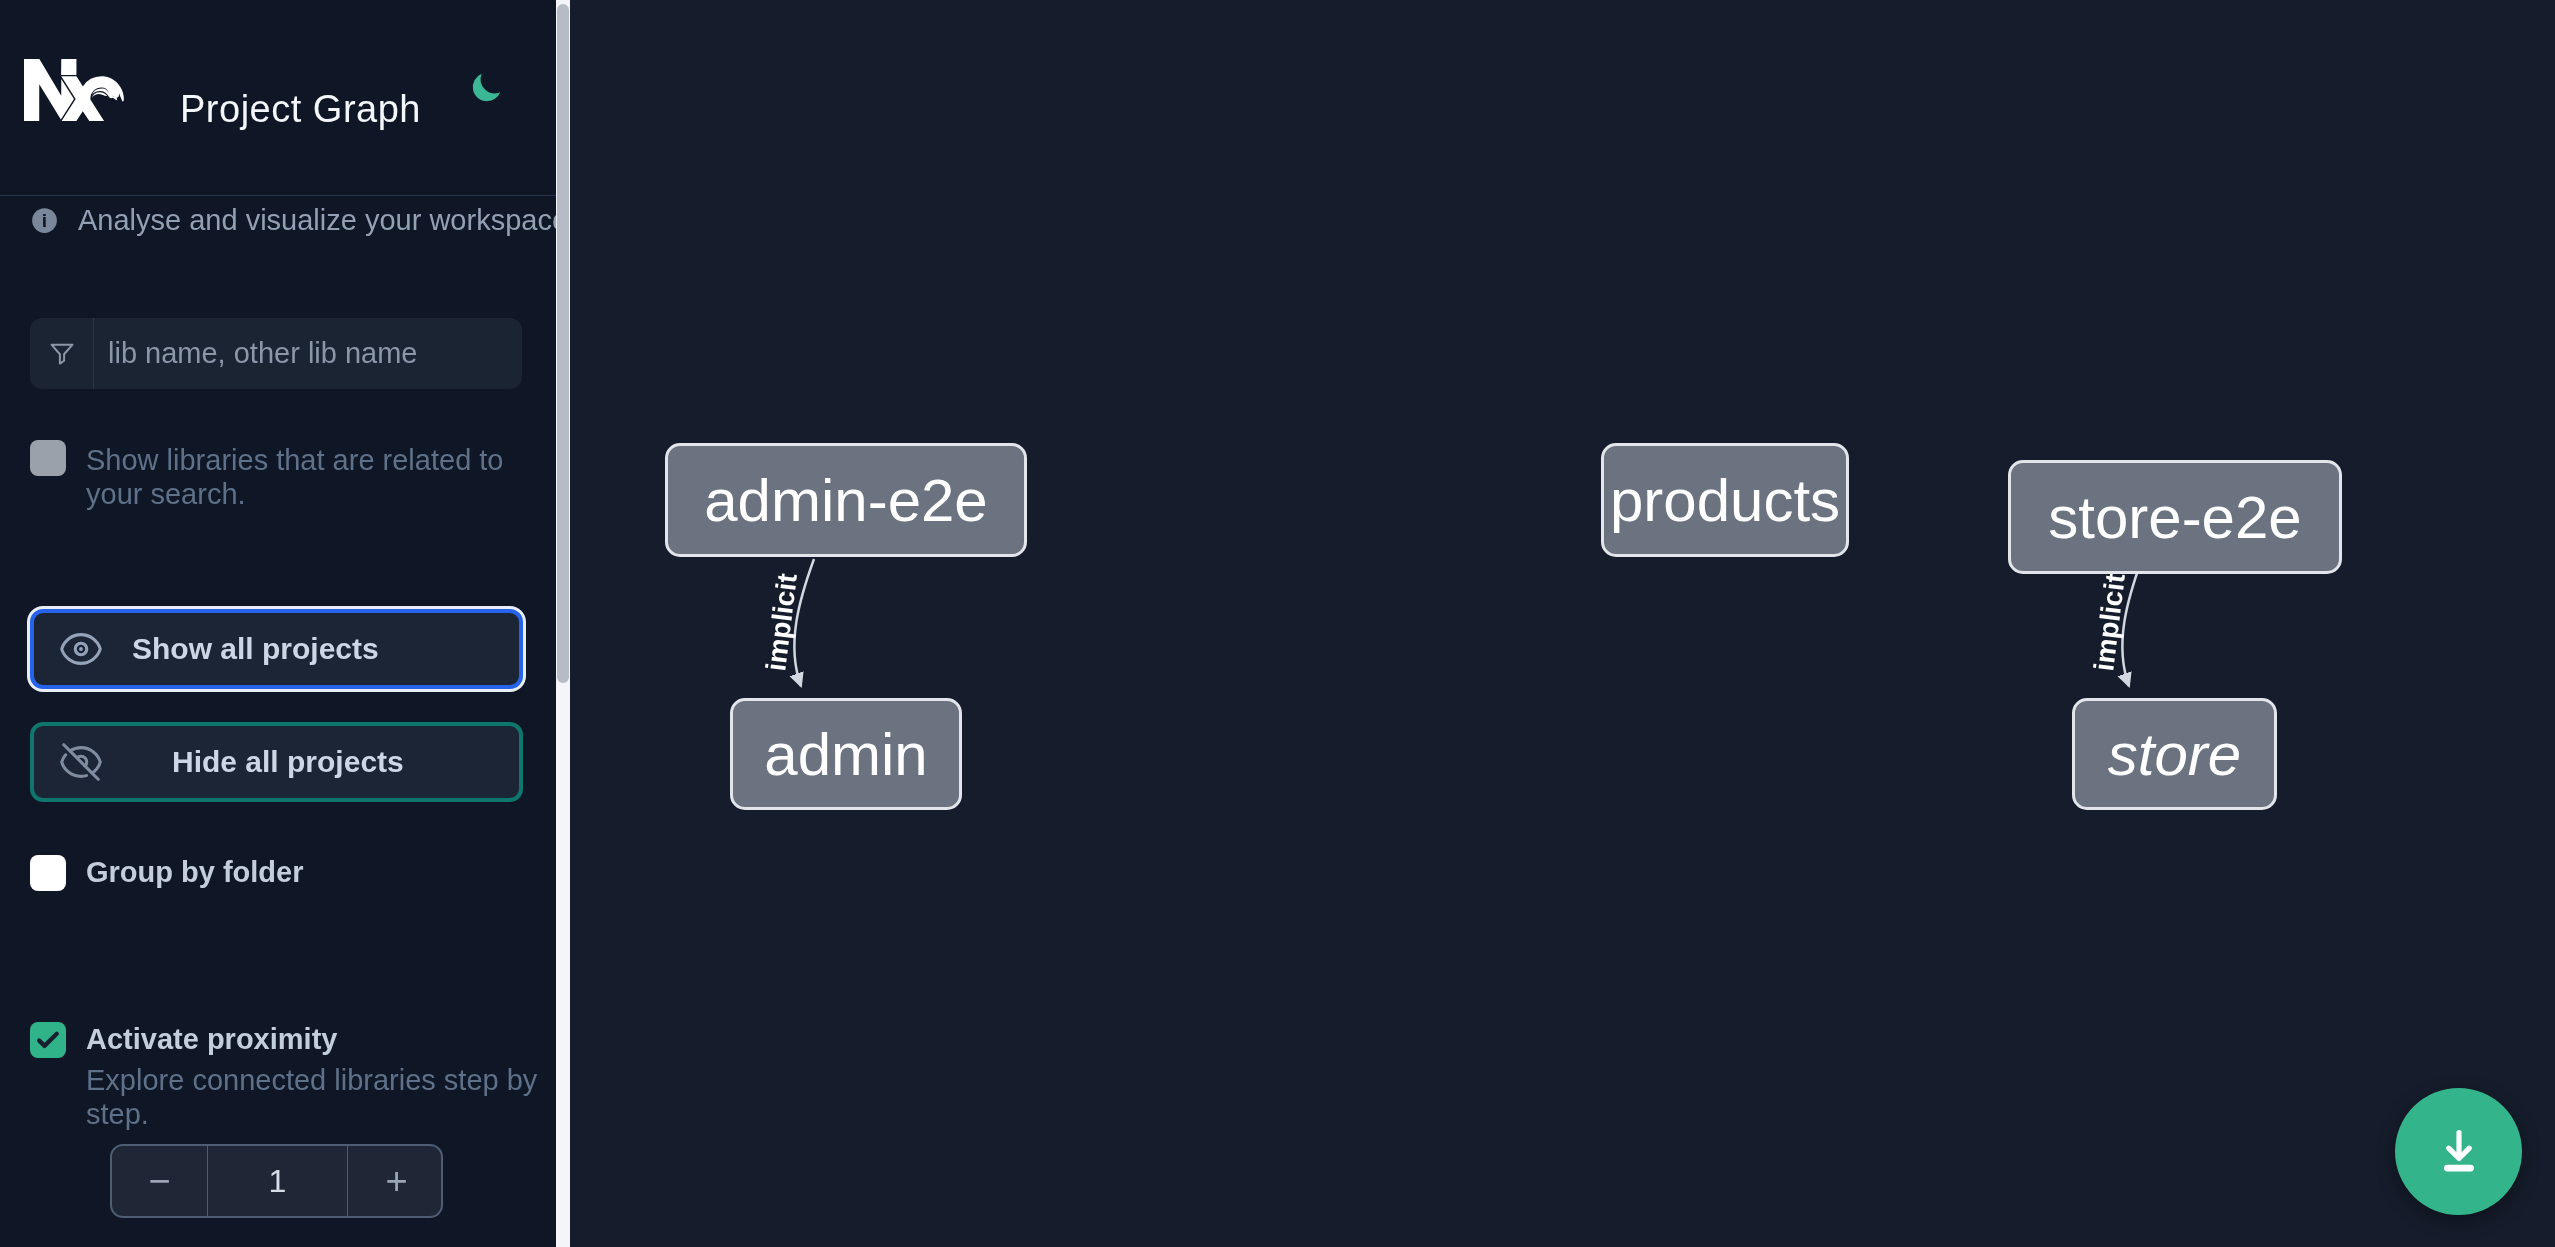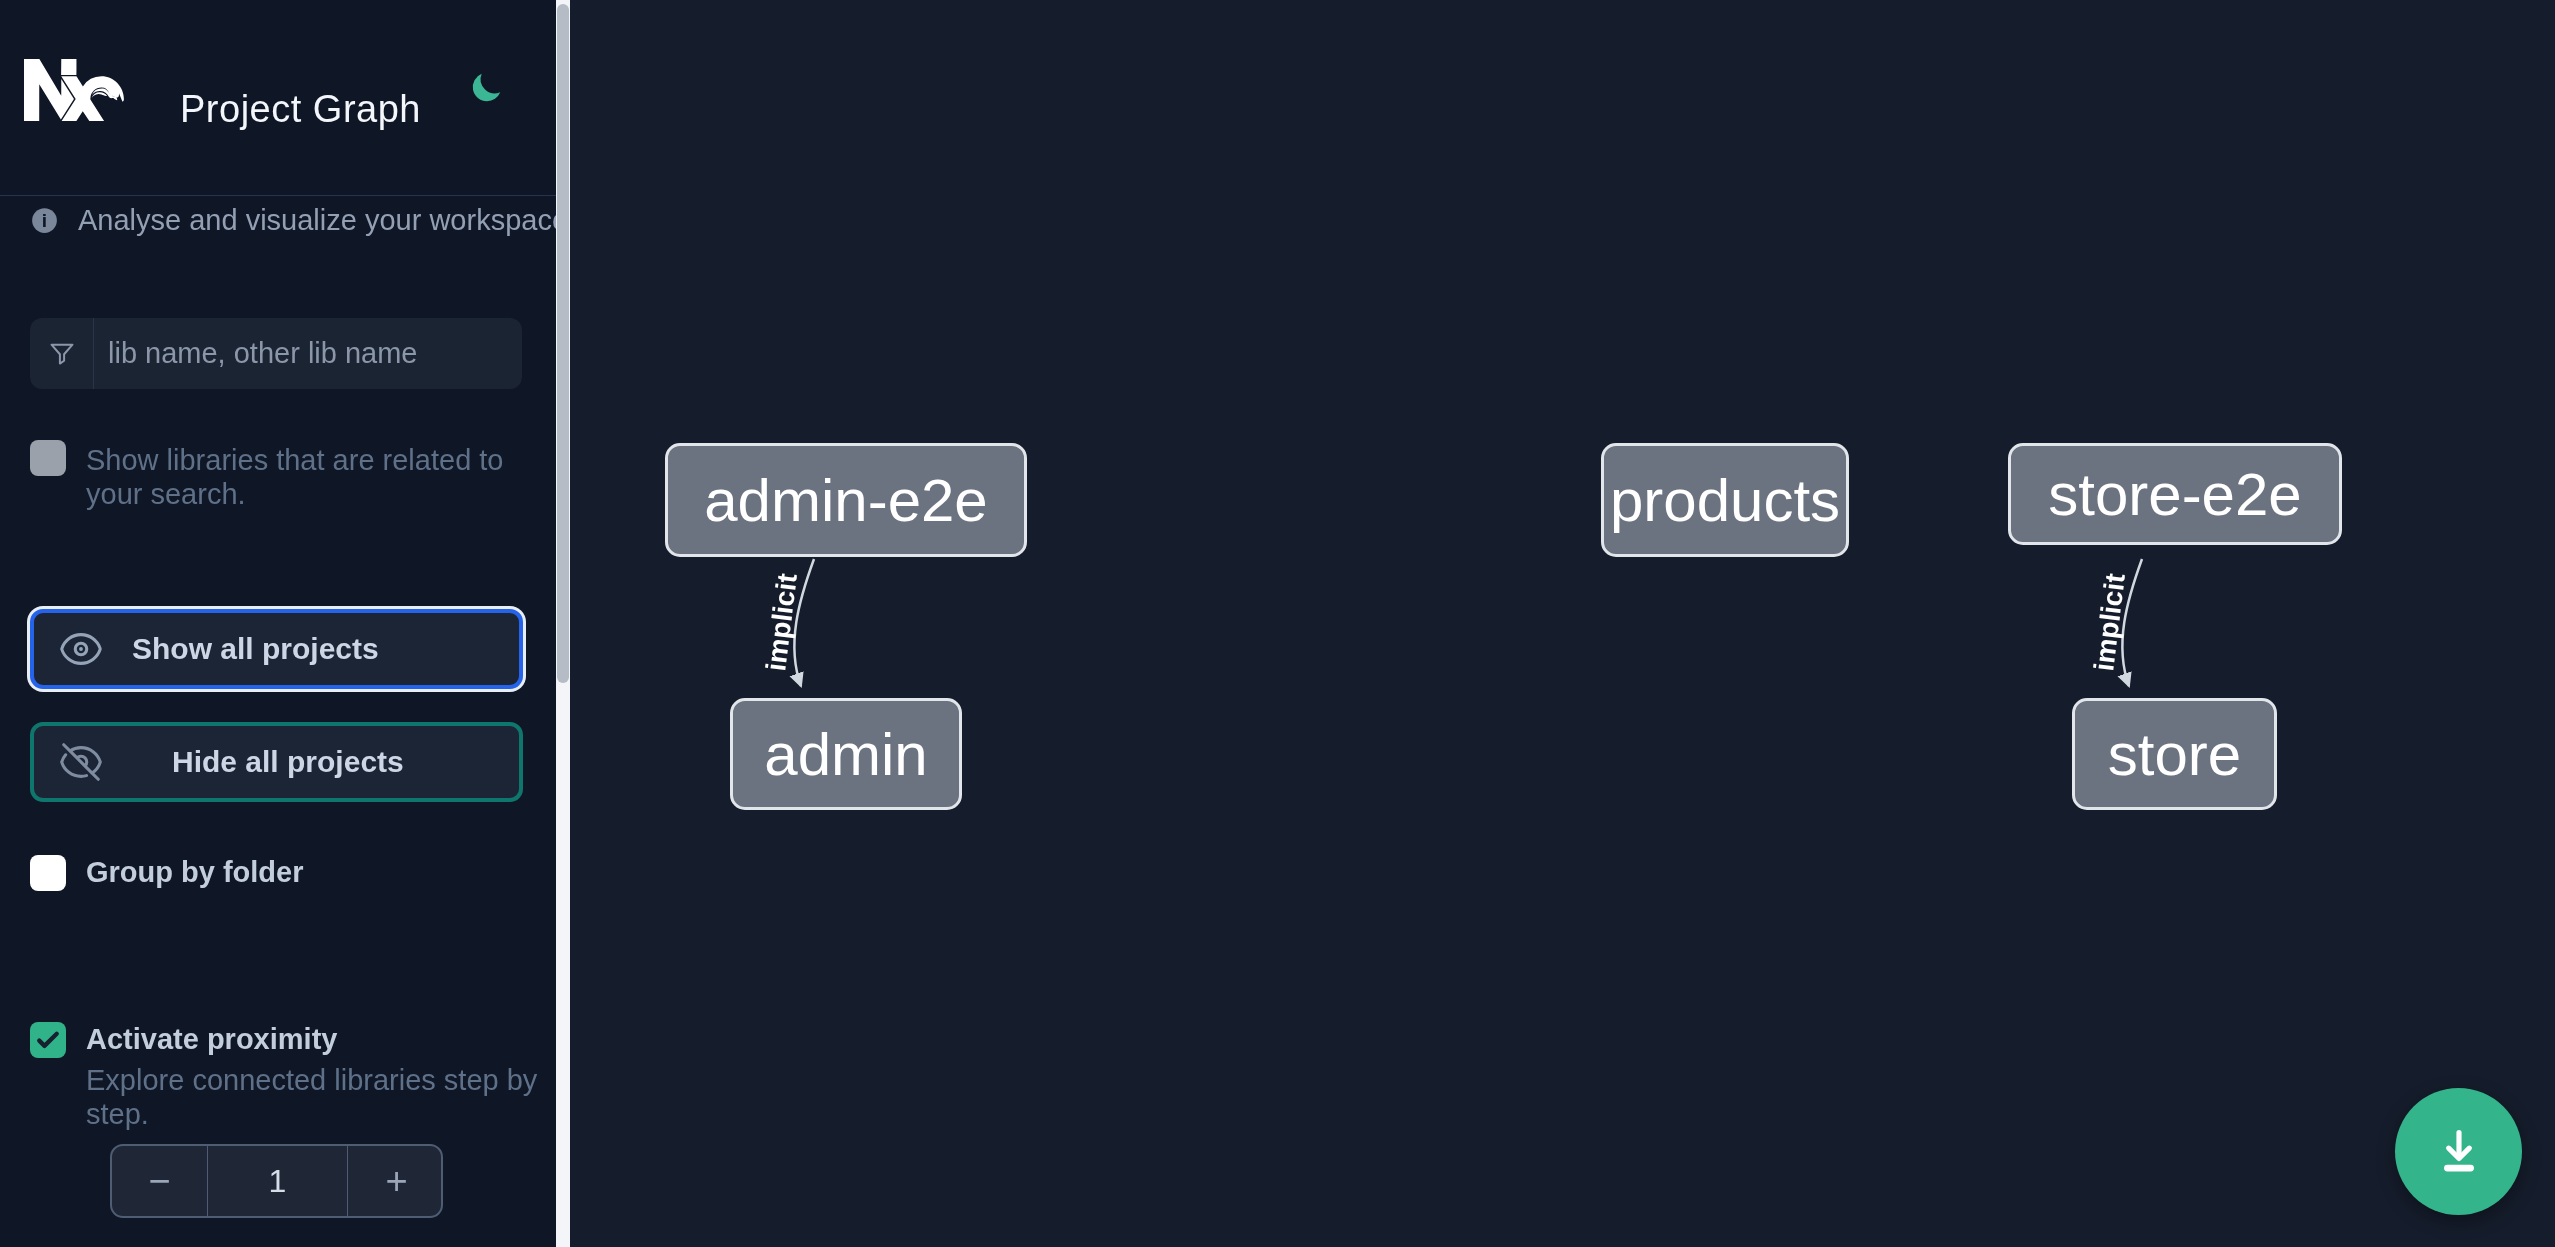--- a/index.html
+++ b/index.html
@@ -48,23 +48,23 @@
   .sb-scroll-track{position:absolute;left:556px;top:0;width:14px;height:1247px;background:#f3f5f8;}
   .sb-scroll-thumb{position:absolute;left:1px;top:4px;width:12px;height:679px;background:#b5bcc6;border-radius:7px;}
 
   
   .canvas{position:absolute;left:570px;top:0;right:0;bottom:0;background:#151c2b;}
   .edges{position:absolute;left:0;top:0;pointer-events:none;}
   .node{position:absolute;background:#6b7280;border:3px solid #e2e6ea;border-radius:15px;color:#ffffff;display:flex;align-items:center;justify-content:center;font-size:60px;letter-spacing:0;cursor:pointer;white-space:nowrap;}
   .n-admin-e2e{left:665px;top:443px;width:362px;height:114px;}
   .n-common-ui{left:1122px;top:443px;width:381px;height:114px;}
   .n-products{left:1601px;top:443px;width:248px;height:114px;}
-  .n-store-e2e{left:2008px;top:443px;width:334px;height:102px;}
+  .n-store-e2e{left:2008px;top:460px;width:334px;height:114px;}
   .n-admin{left:730px;top:698px;width:232px;height:112px;}
-  .n-store{left:2072px;top:698px;width:205px;height:112px;}
+  .n-store{left:2072px;top:698px;width:205px;height:112px;font-style:italic;}
 
   .fab{position:absolute;left:2395px;top:1088px;width:127px;height:127px;border-radius:50%;background:#34b48a;display:flex;align-items:center;justify-content:center;cursor:pointer;box-shadow:0 6px 18px rgba(0,0,0,.35);}
 </style>
 </head>
 <body>
 
 <div class="stage">
 
   <div class="sidebar">
 

